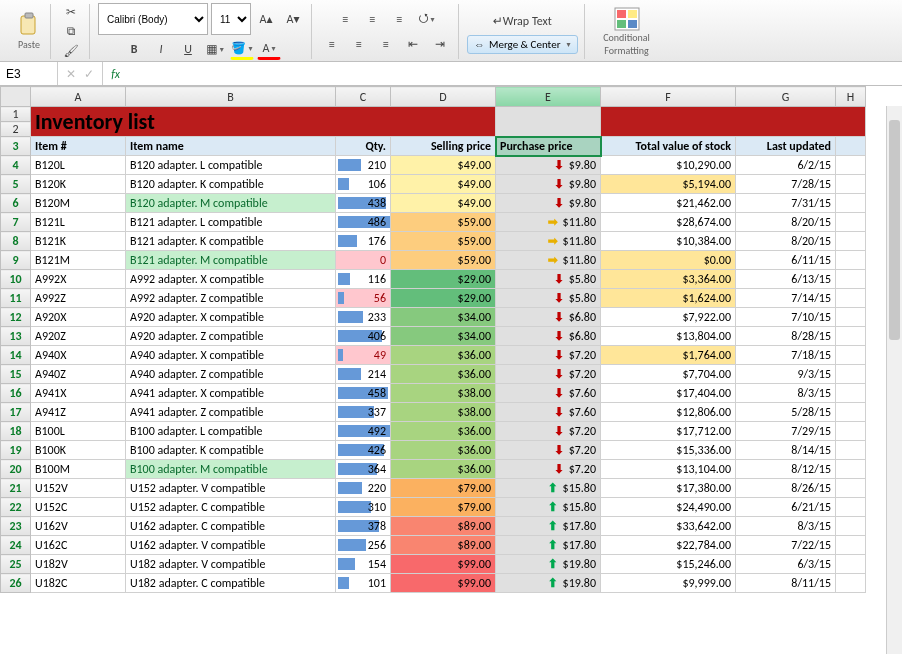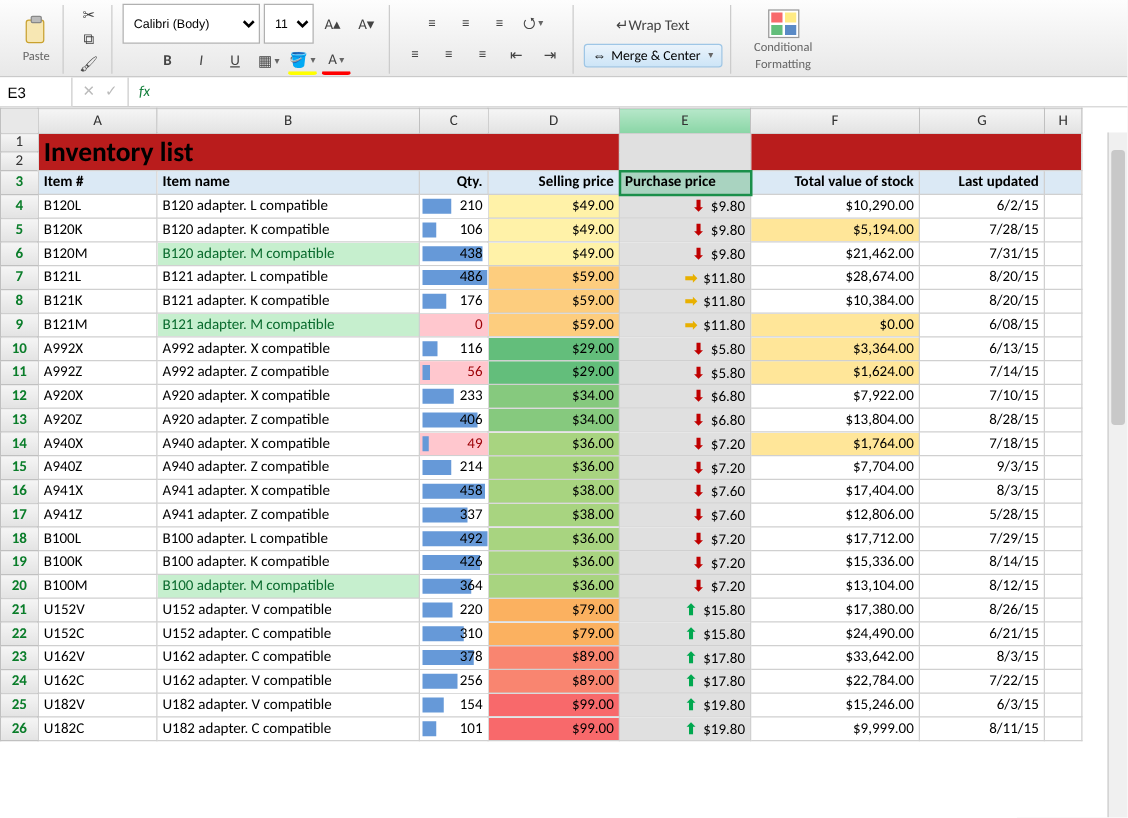--- a/index.html
+++ b/index.html
@@ -251,21 +251,21 @@
           <td class="cell"></td>
         </tr>
         <tr>
           <td class="rowh green">9</td>
           <td class="cell">B121M</td>
           <td class="cell greenName">B121 adapter. M compatible</td>
           <td class="cell num blueBar redQty"><span class="bar" style="width:0%"></span><span class="val">0</span></td>
           <td class="cell num d-orange1">$59.00</td>
           <td class="cell num e"><span class="arrow ar-rt">➡</span> $11.80</td>
           <td class="cell num f-yellow">$0.00</td>
-          <td class="cell num">6/08/15</td>
+          <td class="cell num">6/11/15</td>
           <td class="cell"></td>
         </tr>
         <tr>
           <td class="rowh green">10</td>
           <td class="cell">A992X</td>
           <td class="cell ">A992 adapter. X compatible</td>
           <td class="cell num blueBar "><span class="bar" style="width:23%"></span><span class="val">116</span></td>
           <td class="cell num d-green1">$29.00</td>
           <td class="cell num e"><span class="arrow ar-dn">⬇</span> $5.80</td>
           <td class="cell num f-yellow">$3,364.00</td>

